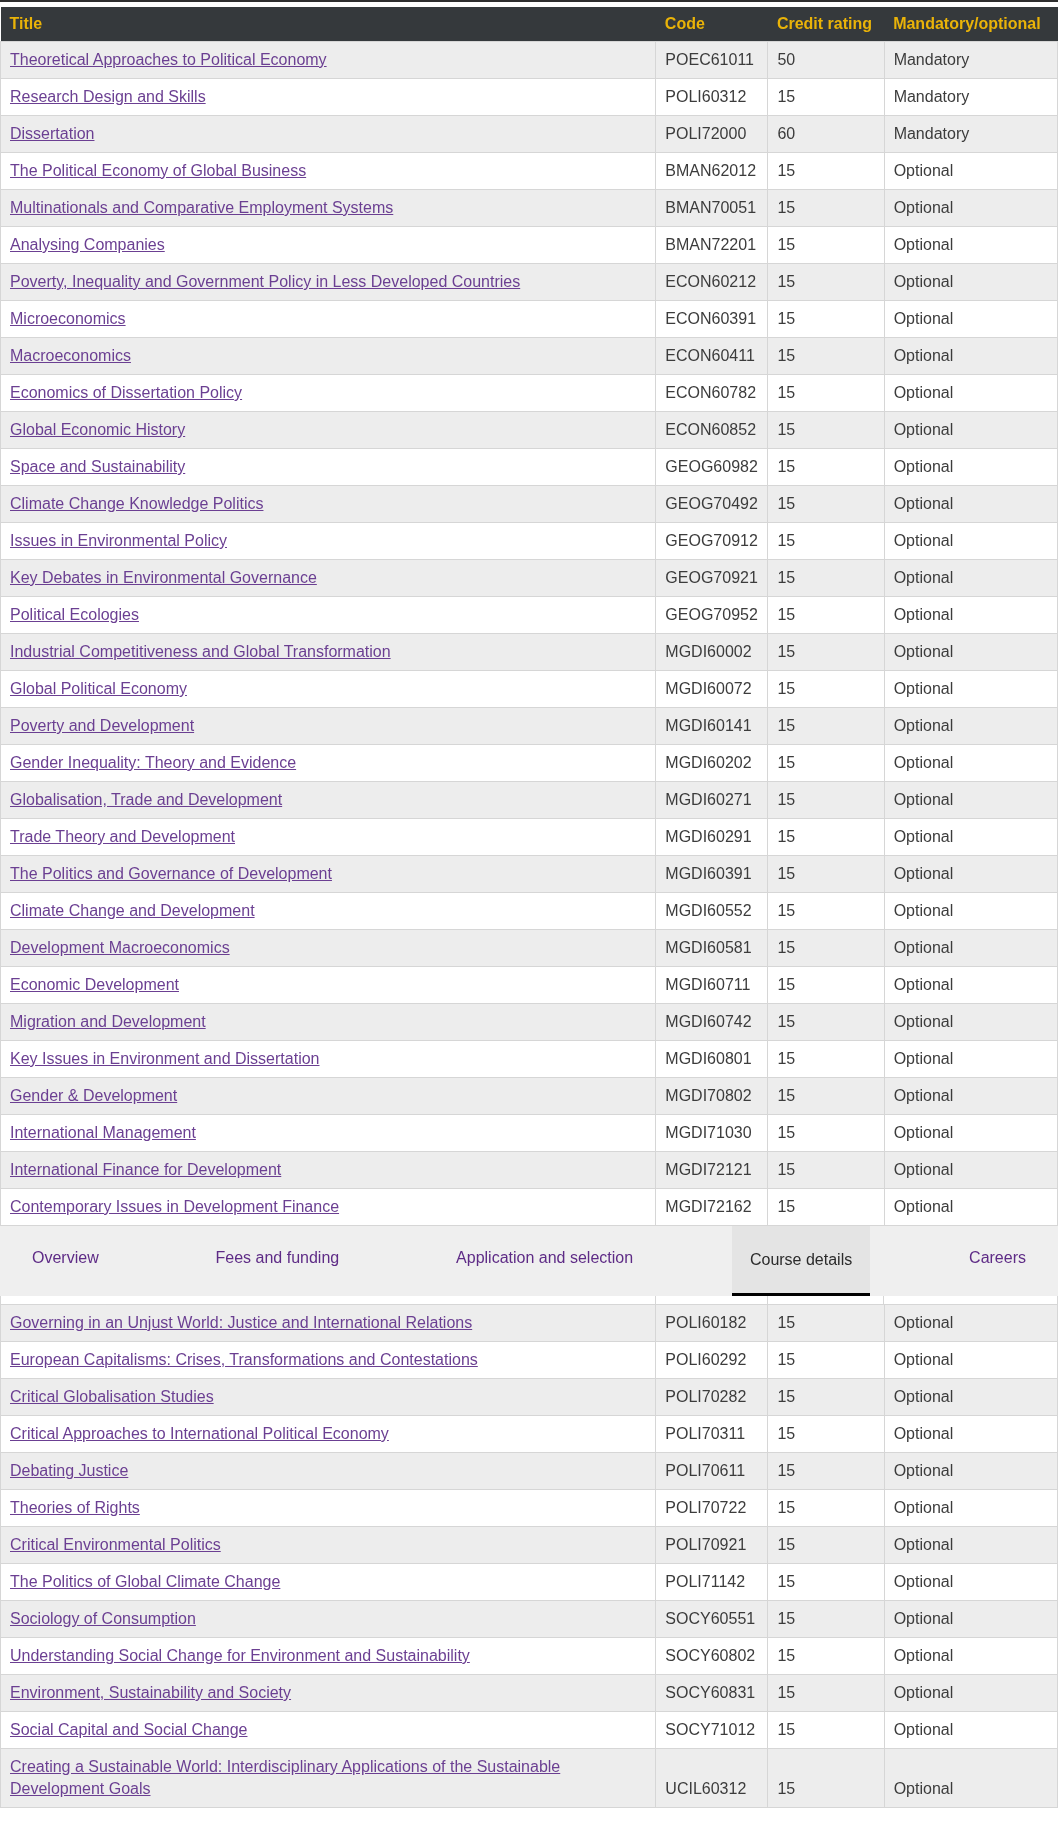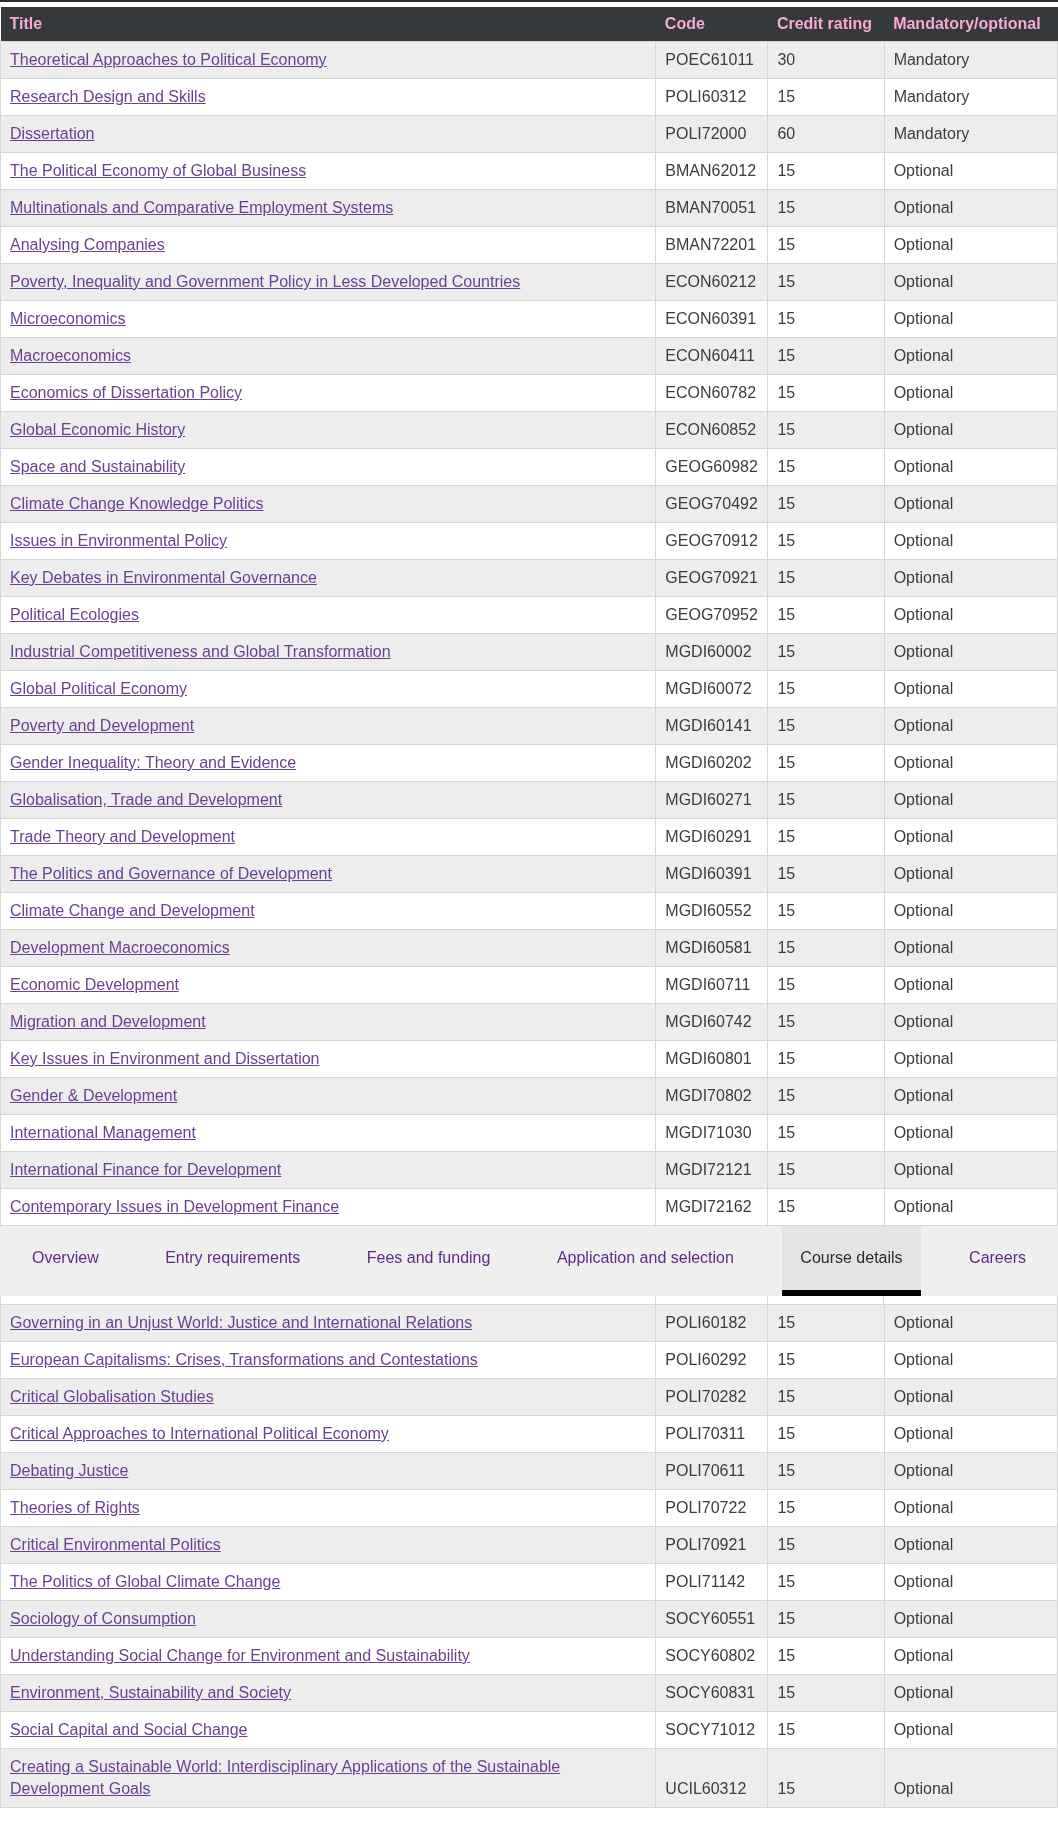--- a/index.html
+++ b/index.html
@@ -18,21 +18,21 @@
     border-collapse:collapse;
     table-layout:fixed;
   }
   col.c-title{width:62%;}
   col.c-code{width:10.6%;}
   col.c-credit{width:11%;}
   col.c-status{width:16.4%;}
 
   thead th{
     background:#35393c;
-    color:#f9a8d4;
+    color:#eab308;
     font-size:16px;
     font-weight:bold;
     text-align:left;
     padding:6px 9px;
     line-height:22px;
     border:none;
   }
   td{
     font-size:16px;
     line-height:22px;
@@ -65,21 +65,21 @@
     font-size:16px;
     color:#5e2b86;
     border-bottom:7px solid transparent;
     box-sizing:border-box;
     cursor:pointer;
     white-space:nowrap;
   }
   .tab.active{
     background:#e4e4e4;
     color:#2b2b2b;
-    border-bottom:6px solid #000000;
+    border-bottom:3px solid #000000;
   }
 
   
   .row-sliver{
     height:8px;
     display:flex;
     background:#ffffff;
     border-left:1px solid #d6d6d6;
     border-right:1px solid #d6d6d6;
   }
@@ -107,21 +107,21 @@
       <th>Title</th>
       <th>Code</th>
       <th>Credit rating</th>
       <th>Mandatory/optional</th>
     </tr>
   </thead>
   <tbody id="rows-top">
   <tr>
     <td><a href="#">Theoretical Approaches to Political Economy</a></td>
     <td>POEC61011</td>
-    <td>30</td>
+    <td>50</td>
     <td>Mandatory</td>
   </tr>
 
   <tr>
     <td><a href="#">Research Design and Skills</a></td>
     <td>POLI60312</td>
     <td>15</td>
     <td>Mandatory</td>
   </tr>
 
@@ -335,23 +335,20 @@
     <td>Optional</td>
   </tr>
 </tbody>
 </table>
 
 <nav class="tabstrip" id="tabstrip">
   <div class="tab">
     <span class="tab-label">Overview</span>
   </div>
 
-  <div class="tab">
-    <span class="tab-label">Entry requirements</span>
-  </div>
 
   <div class="tab">
     <span class="tab-label">Fees and funding</span>
   </div>
 
   <div class="tab">
     <span class="tab-label">Application and selection</span>
   </div>
 
   <div class="tab active">

